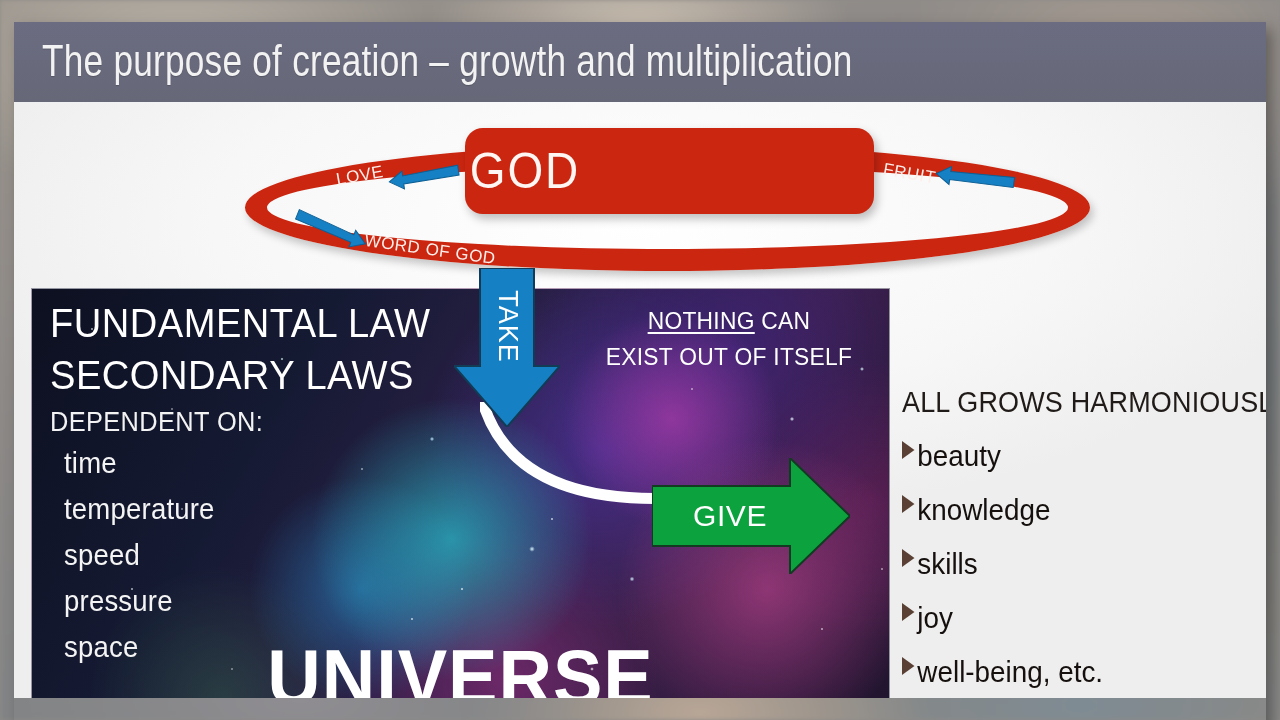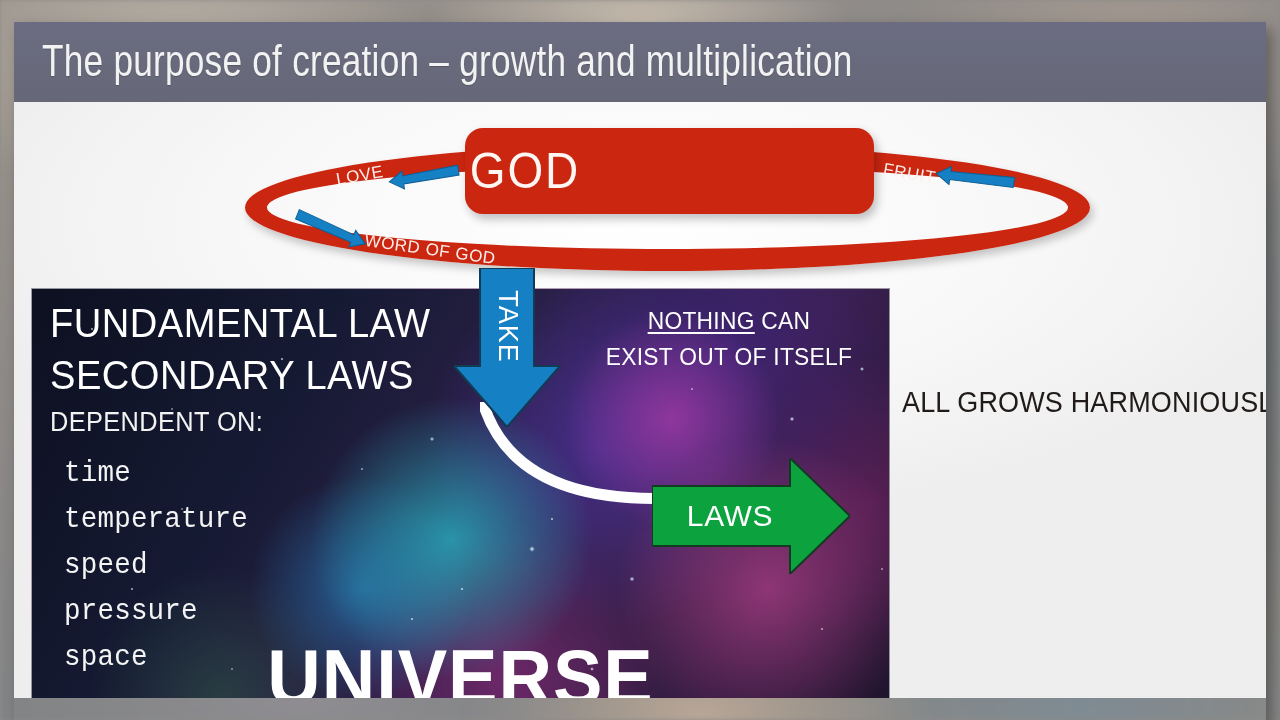--- a/index.html
+++ b/index.html
@@ -172,21 +172,21 @@
     transform-origin: left center;
   }
   #dependent-label {
     color: #f3f3f3;
     font-size: 27px;
     letter-spacing: 0.4px;
     margin-top: 6px;
     transform: scaleX(0.94);
     transform-origin: left center;
   }
-  #dep-list { list-style: none; margin-left: 14px; margin-top: 13px; font-family: Liberation Mono, monospace; }
+  #dep-list { list-style: none; margin-left: 14px; margin-top: 2px; }
   #dep-list li {
     color: #f4f4f4;
     font-size: 29px;
     line-height: 46px;
     letter-spacing: 0.2px;
     transform: scaleX(0.95);
     transform-origin: left center;
   }
 
   
@@ -364,21 +364,43 @@
       </svg>
       <div id="take-label">
         <span>TAKE</span>
       </div>
     </div>
 
     <div id="give-arrow">
       <svg width="198" height="116" viewBox="0 0 198 116">
         <polygon points="0,28 138,28 138,0 198,58 138,116 138,88 0,88" fill="#0CA33F" stroke="#123b22" stroke-width="2"></polygon>
       </svg>
-      <div id="give-label">LAWS</div>
+      <div id="give-label">GIVE</div>
     </div>
 
     <div id="right-col">
       <div id="grows-head">ALL GROWS HARMONIOUSLY</div>
+      <ul id="grows-list">
+        <li>
+          <span class="tri"></span>
+          <span>beauty</span>
+        </li>
+        <li>
+          <span class="tri"></span>
+          <span>knowledge</span>
+        </li>
+        <li>
+          <span class="tri"></span>
+          <span>skills</span>
+        </li>
+        <li>
+          <span class="tri"></span>
+          <span>joy</span>
+        </li>
+        <li>
+          <span class="tri"></span>
+          <span>well-being, etc.</span>
+        </li>
+      </ul>
     </div>
 
   </div>
 </div>
 
 </body></html>

